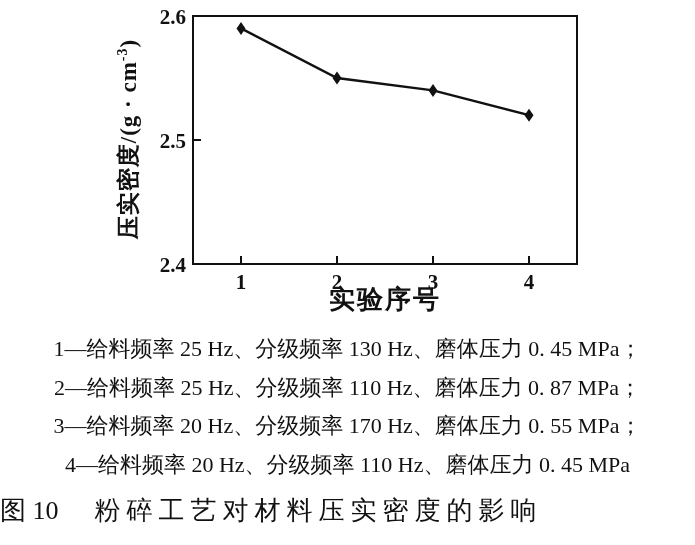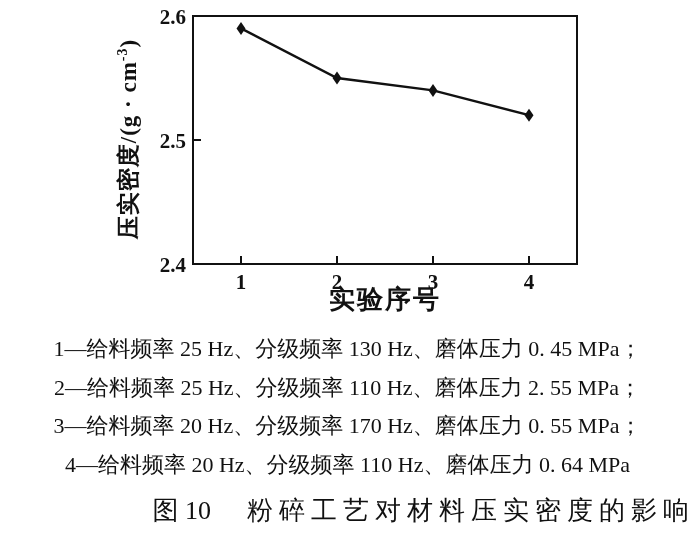--- a/index.html
+++ b/index.html
@@ -60,21 +60,21 @@
     margin-top: 12px;
     text-align: center;
   }
   .legend-line {
     font-size: 22px;
     line-height: 38.5px;
     white-space: nowrap;
   }
   .caption {
     margin-top: 9px;
-    text-align: right;
+    text-align: left;
     font-size: 26px;
     white-space: nowrap;
   }
   .caption .cap-title {
     margin-left: 36px;
     letter-spacing: 6px;
   }
 </style>
 </head>
 <body>
@@ -106,22 +106,22 @@
           <path d="M 529 108.70000000000002 L 533.5 115.20000000000002 L 529 121.70000000000002 L 524.5 115.20000000000002 Z" fill="#111111"></path>
         </g>
       <text class="axis-label-x" x="385" y="308" text-anchor="middle">实验序号</text>
     </svg>
 
     <div class="ylabel"><span>压实密度/(g · cm</span><sup>-3</sup><span>)</span></div>
   </div>
 
   <div class="legend-block">
     <div class="legend-line">1—给料频率 25 Hz、分级频率 130 Hz、磨体压力 0. 45 MPa；</div>
-    <div class="legend-line">2—给料频率 25 Hz、分级频率 110 Hz、磨体压力 2. 55 MPa；</div>
+    <div class="legend-line">2—给料频率 25 Hz、分级频率 110 Hz、磨体压力 0. 87 MPa；</div>
     <div class="legend-line">3—给料频率 20 Hz、分级频率 170 Hz、磨体压力 0. 55 MPa；</div>
-    <div class="legend-line">4—给料频率 20 Hz、分级频率 110 Hz、磨体压力 0. 64 MPa</div>
+    <div class="legend-line">4—给料频率 20 Hz、分级频率 110 Hz、磨体压力 0. 45 MPa</div>
   </div>
 
   <div class="caption">
     <span>图 10</span><span class="cap-title">粉碎工艺对材料压实密度的影响</span>
   </div>
 
 </div>
 
 </body></html>

